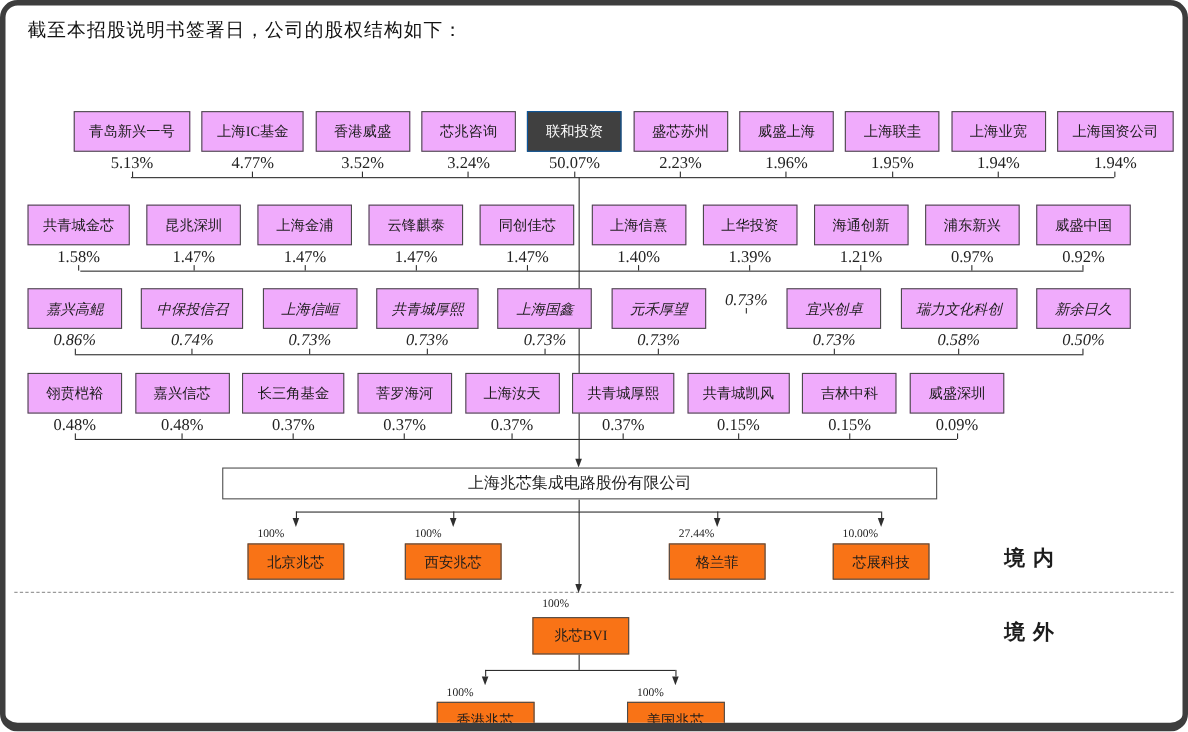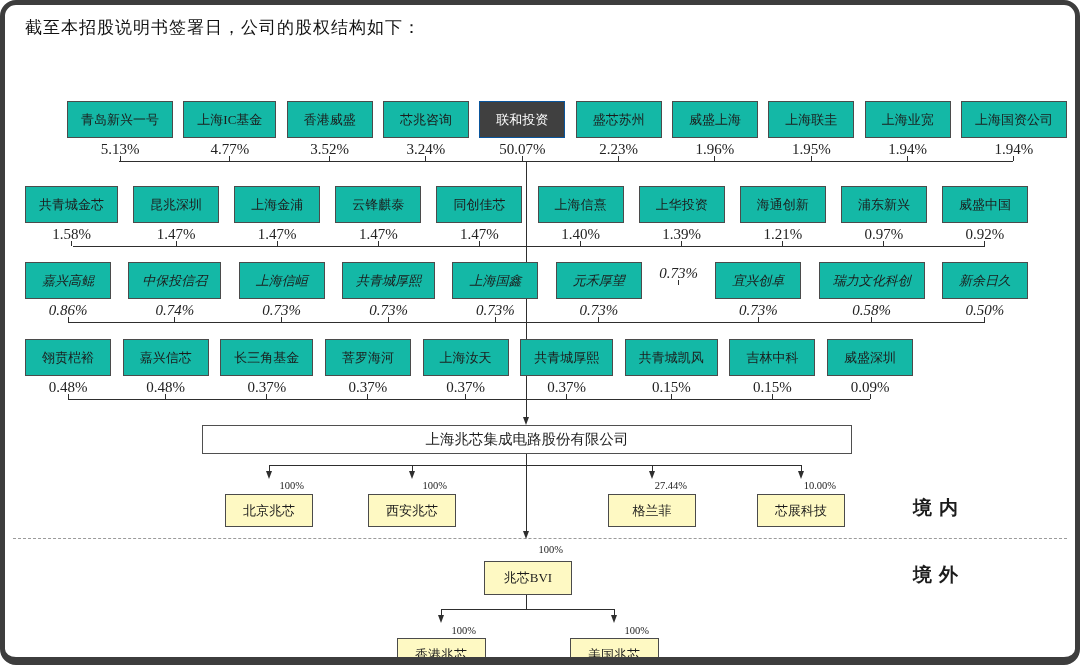--- a/index.html
+++ b/index.html
@@ -3,32 +3,32 @@
 <meta charset="utf-8">
 <style>
   *{margin:0;padding:0;box-sizing:border-box}
   html,body{background:#ffffff}
   body{font-family:"Liberation Serif","DejaVu Serif",serif;}
   .canvas{position:relative;width:1080px;height:665px;background:#fff;color:#1c1c1c;
           border:5px solid #3d3d3d;border-bottom-width:8px;border-radius:16px;overflow:hidden;}
   .title{position:absolute;top:11px;left:20px;font-size:17px;color:#111;letter-spacing:1px;white-space:nowrap;z-index:3}
   .sh-row{position:absolute;display:flex;justify-content:space-between;z-index:2}
   .cell{display:flex;flex-direction:column;align-items:center}
-  .box{height:37px;min-width:86px;padding:0 13px;border:1.5px solid #4b4b4b;background:#14b8a6;
+  .box{height:37px;min-width:86px;padding:0 13px;border:1.5px solid #4b4b4b;background:#f0abfc;
        display:flex;align-items:center;justify-content:center;font-size:13px;white-space:nowrap}
   .box.hl{background:#404040;border-color:#0a559c;color:#fff}
   .pct{height:14px;line-height:14px;margin-top:4px;font-size:15px;color:#222}
   .tick{width:1px;height:5px;background:#2e2e2e}
   .hline{position:absolute;height:1px;background:#2e2e2e;z-index:1}
   .vline{position:absolute;width:1px;background:#2e2e2e;z-index:1}
   .arr{position:absolute;width:0;height:0;border-left:3.5px solid transparent;
        border-right:3.5px solid transparent;border-top:8px solid #2e2e2e;z-index:1}
-  .abs-box{position:absolute;height:33px;border:1.5px solid #4b4b4b;background:#fef9c3;z-index:2;
+  .abs-box{position:absolute;height:33px;border:1.5px solid #4b4b4b;background:#f97316;z-index:2;
            display:flex;align-items:center;justify-content:center;font-size:13px;white-space:nowrap}
-  .abs-pct{position:absolute;height:13px;line-height:13px;font-size:10.5px;text-align:right;z-index:2;color:#222}
+  .abs-pct{position:absolute;height:13px;line-height:13px;font-size:10.5px;text-align:left;z-index:2;color:#222}
   .company{position:absolute;left:197px;top:420px;width:650px;height:29px;border:1.4px solid #4f4f4f;
            background:#fff;display:flex;align-items:center;justify-content:center;font-size:14.5px;z-index:2}
   .region{position:absolute;font-size:19px;font-weight:bold;letter-spacing:7px;z-index:3;white-space:nowrap}
   .dashed{position:absolute;left:8px;right:8px;border-top:1px dashed #9b9b9b;z-index:0}
 </style>
 </head>
 <body>
 
 <div class="canvas" id="canvas">
   <div class="title">截至本招股说明书签署日，公司的股权结构如下：</div>

